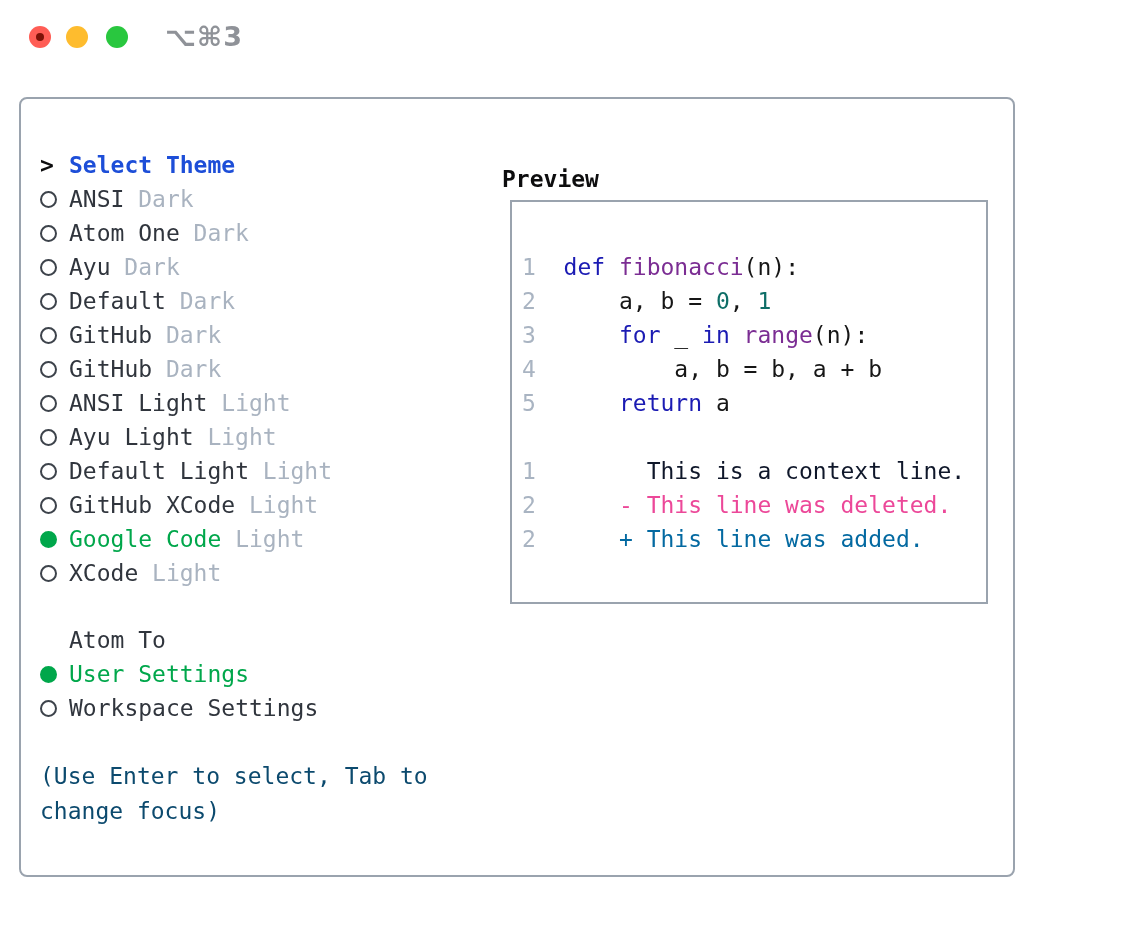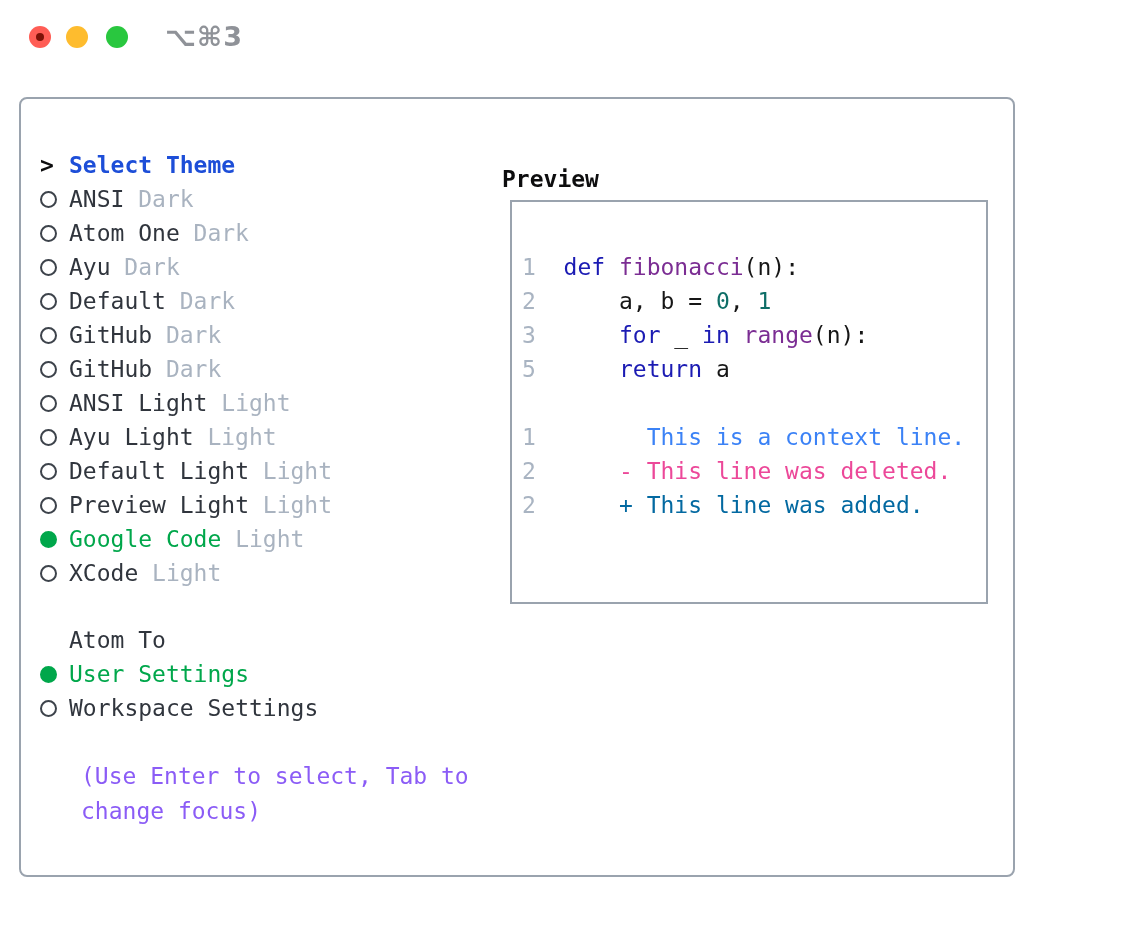--- a/index.html
+++ b/index.html
@@ -25,34 +25,34 @@
   .row{display:flex;align-items:center;height:34px;font-size:23px;color:#30353d;white-space:pre;}
   .markercol{width:29px;display:flex;align-items:center;flex:none;}
   .ring{width:13px;height:13px;border:2px solid #3d434b;border-radius:50%;box-sizing:content-box;}
   .ring.sel{background:#00a74b;border-color:#00a74b;}
   .arrow{width:29px;font-weight:bold;color:#0d0d0e;flex:none;}
   .hdr{font-weight:bold;color:#1d4ed8;}
   .opt-variant{color:#a9b3c0;margin-left:13.8px;}
   .sel-text{color:#00a74b;}
   .spacer1{height:33px;}
   .spacer2{height:34px;}
-  .help{font-size:23px;line-height:35px;color:#8b5cf6;white-space:pre;margin-left:41px;}
+  .help{font-size:23px;line-height:35px;color:#0c4a6e;white-space:pre;}
 
   
   .preview-label{position:absolute;left:481px;top:49px;height:34px;line-height:34px;
                  font-size:23px;font-weight:bold;color:#0d0d0e;margin-top:14px;}
   .preview-box{position:absolute;left:489px;top:101px;width:478px;height:404px;
                border:2px solid #9aa3ae;box-sizing:border-box;padding:48px 12px 0 10px;background:#fff;overflow:hidden;}
   .codeline{height:34px;line-height:34px;font-size:23px;white-space:pre;}
   .tok-ln{color:#a9b4c2;}
   .tok-pl{color:#161616;}
   .tok-kw{color:#1b1bb3;}
   .tok-fn{color:#7b2d93;}
   .tok-num{color:#0e6e67;}
-  .tok-ctx{color:#3b82f6;text-align:center;}
+  .tok-ctx{color:#0f172a;text-align:center;}
   .tok-del{color:#ec4899;}
   .tok-add{color:#0369a1;}
 </style>
 </head>
 <body>
 
 <div class="window">
 
   <div class="titlebar">
     <span class="tl red">
@@ -74,21 +74,21 @@
       <div id="theme-list">
           <div class="row"><span class="markercol"><span class="ring"></span></span><span>ANSI</span><span class="opt-variant">Dark</span></div>
           <div class="row"><span class="markercol"><span class="ring"></span></span><span>Atom One</span><span class="opt-variant">Dark</span></div>
           <div class="row"><span class="markercol"><span class="ring"></span></span><span>Ayu</span><span class="opt-variant">Dark</span></div>
           <div class="row"><span class="markercol"><span class="ring"></span></span><span>Default</span><span class="opt-variant">Dark</span></div>
           <div class="row"><span class="markercol"><span class="ring"></span></span><span>GitHub</span><span class="opt-variant">Dark</span></div>
           <div class="row"><span class="markercol"><span class="ring"></span></span><span>GitHub</span><span class="opt-variant">Dark</span></div>
           <div class="row"><span class="markercol"><span class="ring"></span></span><span>ANSI Light</span><span class="opt-variant">Light</span></div>
           <div class="row"><span class="markercol"><span class="ring"></span></span><span>Ayu Light</span><span class="opt-variant">Light</span></div>
           <div class="row"><span class="markercol"><span class="ring"></span></span><span>Default Light</span><span class="opt-variant">Light</span></div>
-          <div class="row"><span class="markercol"><span class="ring"></span></span><span>Preview Light</span><span class="opt-variant">Light</span></div>
+          <div class="row"><span class="markercol"><span class="ring"></span></span><span>GitHub XCode</span><span class="opt-variant">Light</span></div>
           <div class="row"><span class="markercol"><span class="ring sel"></span></span><span class="sel-text">Google Code</span><span class="opt-variant">Light</span></div>
           <div class="row"><span class="markercol"><span class="ring"></span></span><span>XCode</span><span class="opt-variant">Light</span></div>
         </div>
 
       <div class="spacer1"></div>
 
       <div class="row">
         <span class="markercol"></span>
         <span>Atom To</span>
       </div>
@@ -102,20 +102,21 @@
 
       <div class="help" id="help-text"><div>(Use Enter to select, Tab to</div><div>change focus)</div></div>
     </div>
 
     <div class="preview-label">Preview</div>
 
     <div class="preview-box" id="preview-box">
         <div class="codeline"><span class="tok-ln">1</span><span class="tok-pl">  </span><span class="tok-kw">def</span><span class="tok-pl"> </span><span class="tok-fn">fibonacci</span><span class="tok-pl">(n):</span></div>
         <div class="codeline"><span class="tok-ln">2</span><span class="tok-pl">      </span><span class="tok-pl">a, b = </span><span class="tok-num">0</span><span class="tok-pl">, </span><span class="tok-num">1</span></div>
         <div class="codeline"><span class="tok-ln">3</span><span class="tok-pl">      </span><span class="tok-kw">for</span><span class="tok-pl"> _ </span><span class="tok-kw">in</span><span class="tok-pl"> </span><span class="tok-fn">range</span><span class="tok-pl">(n):</span></div>
+        <div class="codeline"><span class="tok-ln">4</span><span class="tok-pl">          </span><span class="tok-pl">a, b = b, a + b</span></div>
         <div class="codeline"><span class="tok-ln">5</span><span class="tok-pl">      </span><span class="tok-kw">return</span><span class="tok-pl"> a</span></div>
         <div class="codeline">&nbsp;</div>
         <div class="codeline"><span class="tok-ln">1</span><span class="tok-pl">        </span><span class="tok-ctx">This is a context line.</span></div>
         <div class="codeline"><span class="tok-ln">2</span><span class="tok-pl">      </span><span class="tok-del">- This line was deleted.</span></div>
         <div class="codeline"><span class="tok-ln">2</span><span class="tok-pl">      </span><span class="tok-add">+ This line was added.</span></div>
       </div>
 
   </div>
 </div>
 

